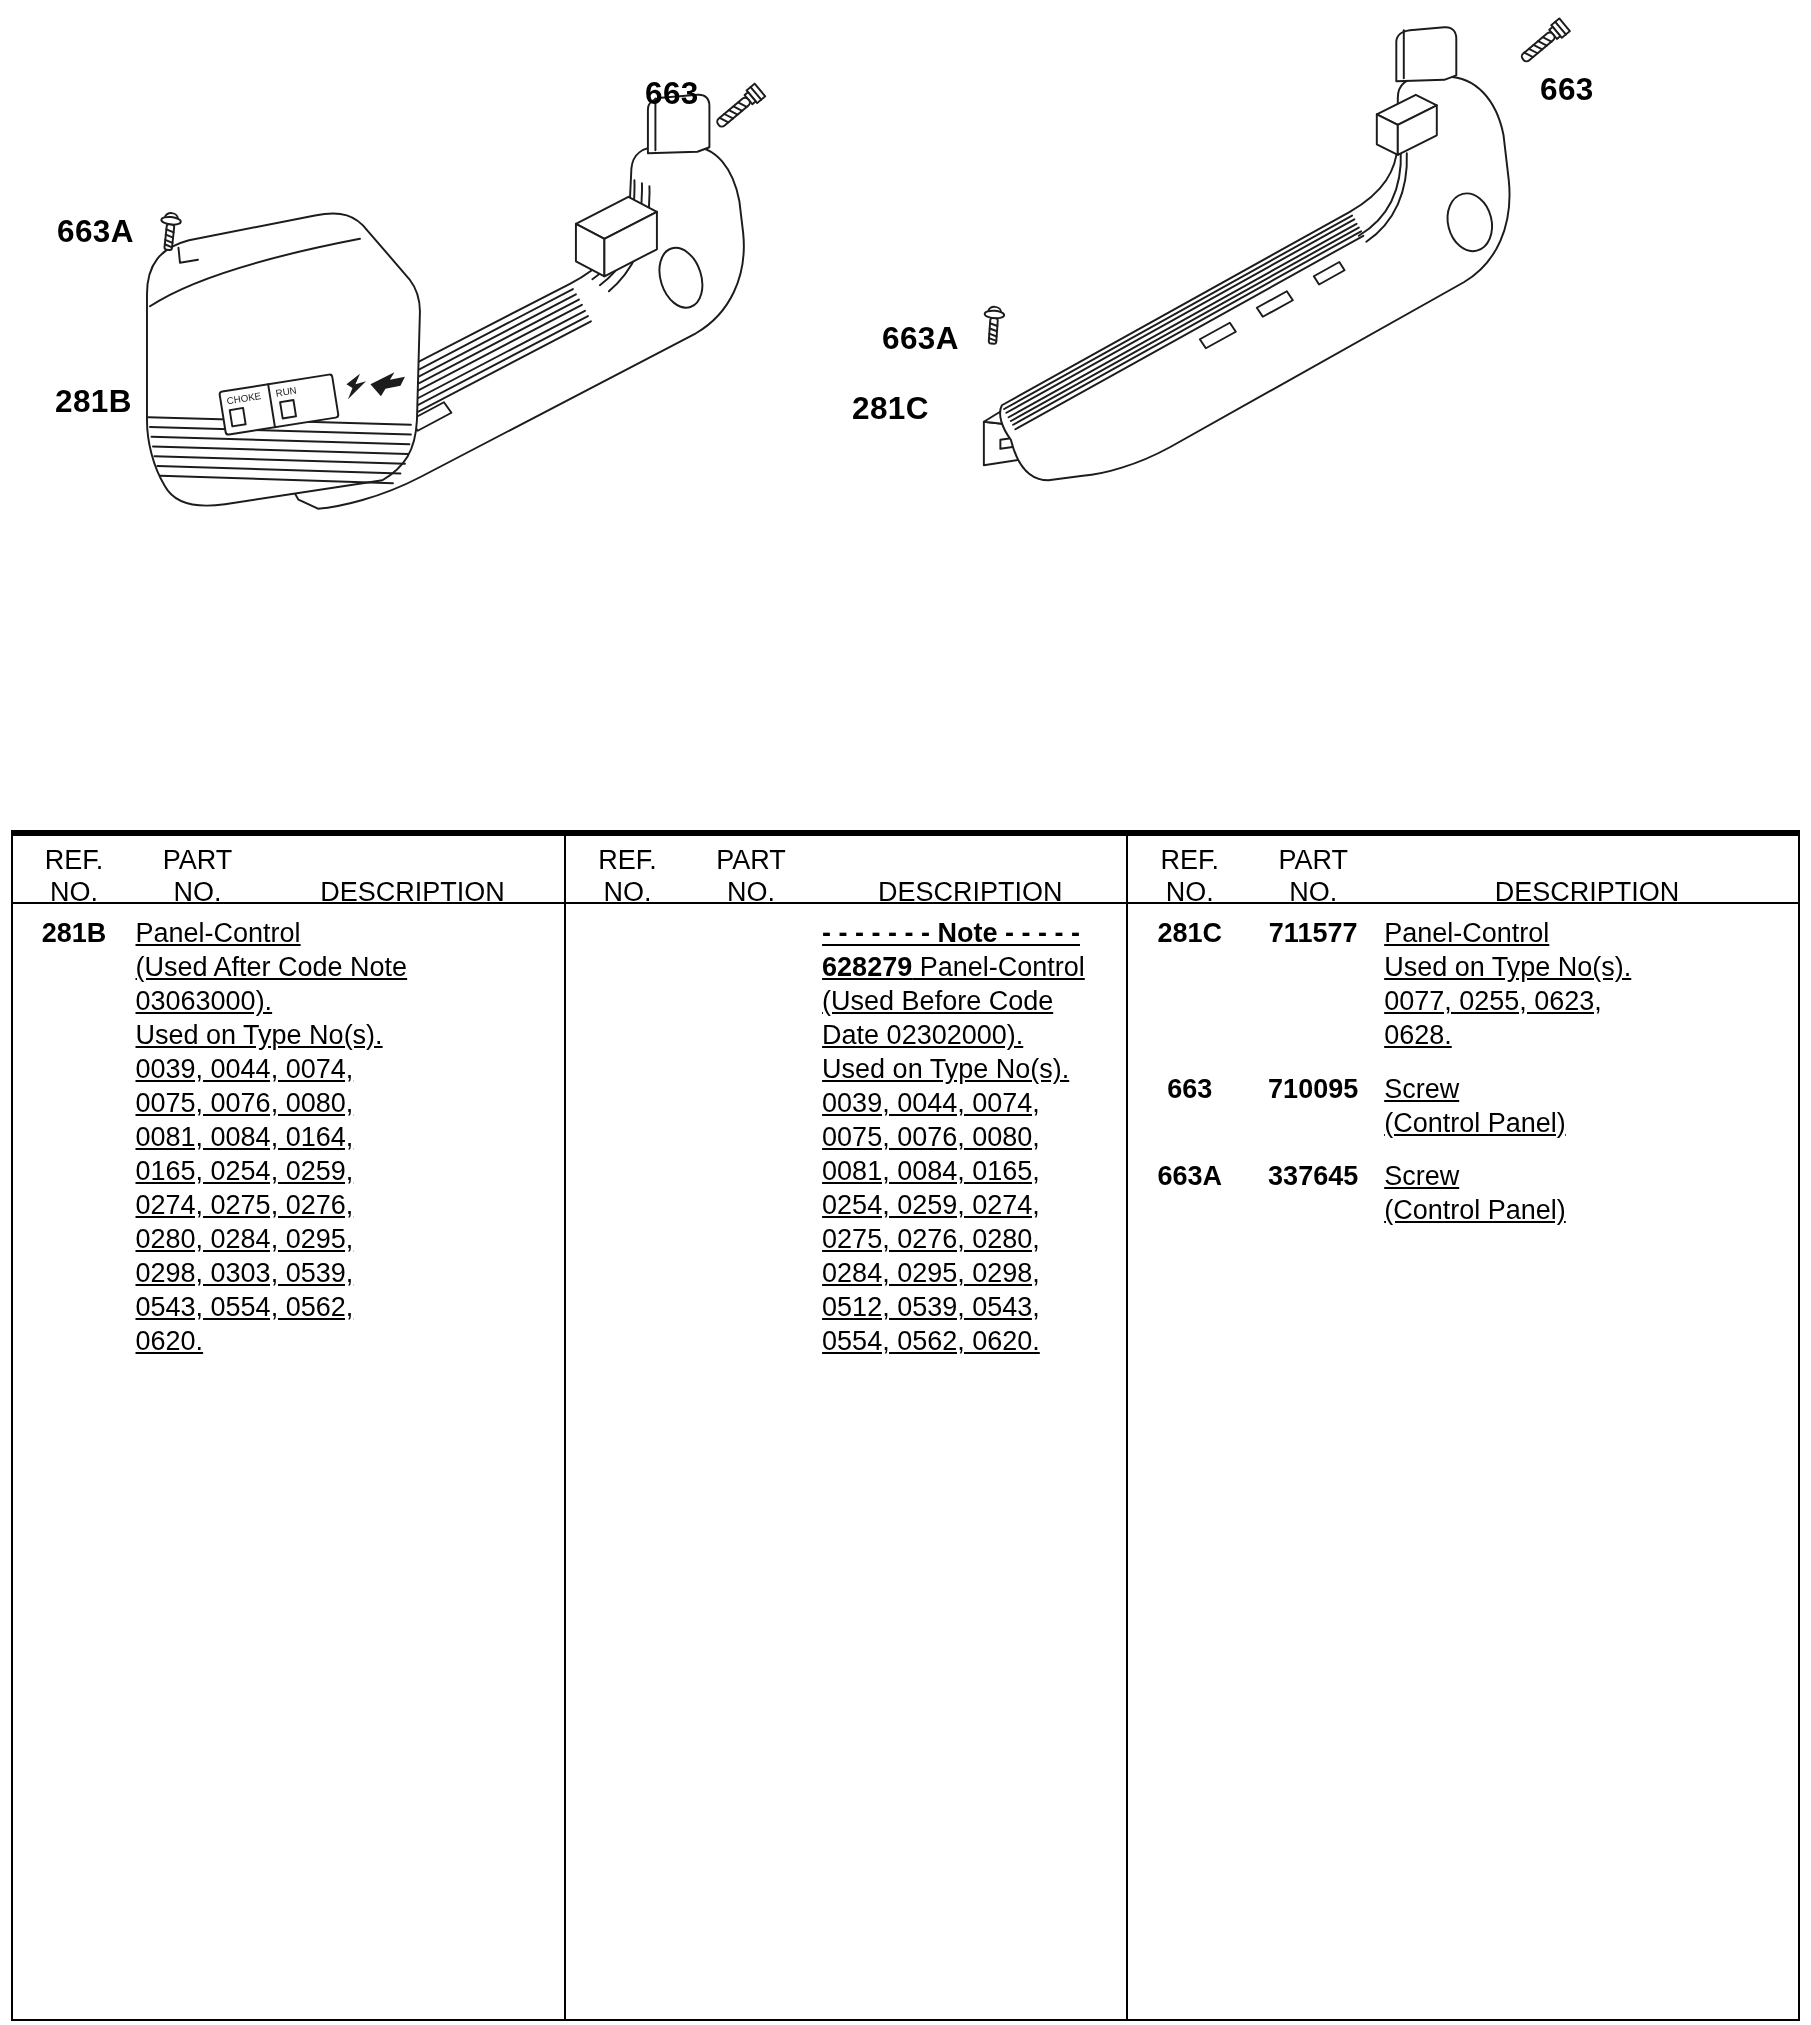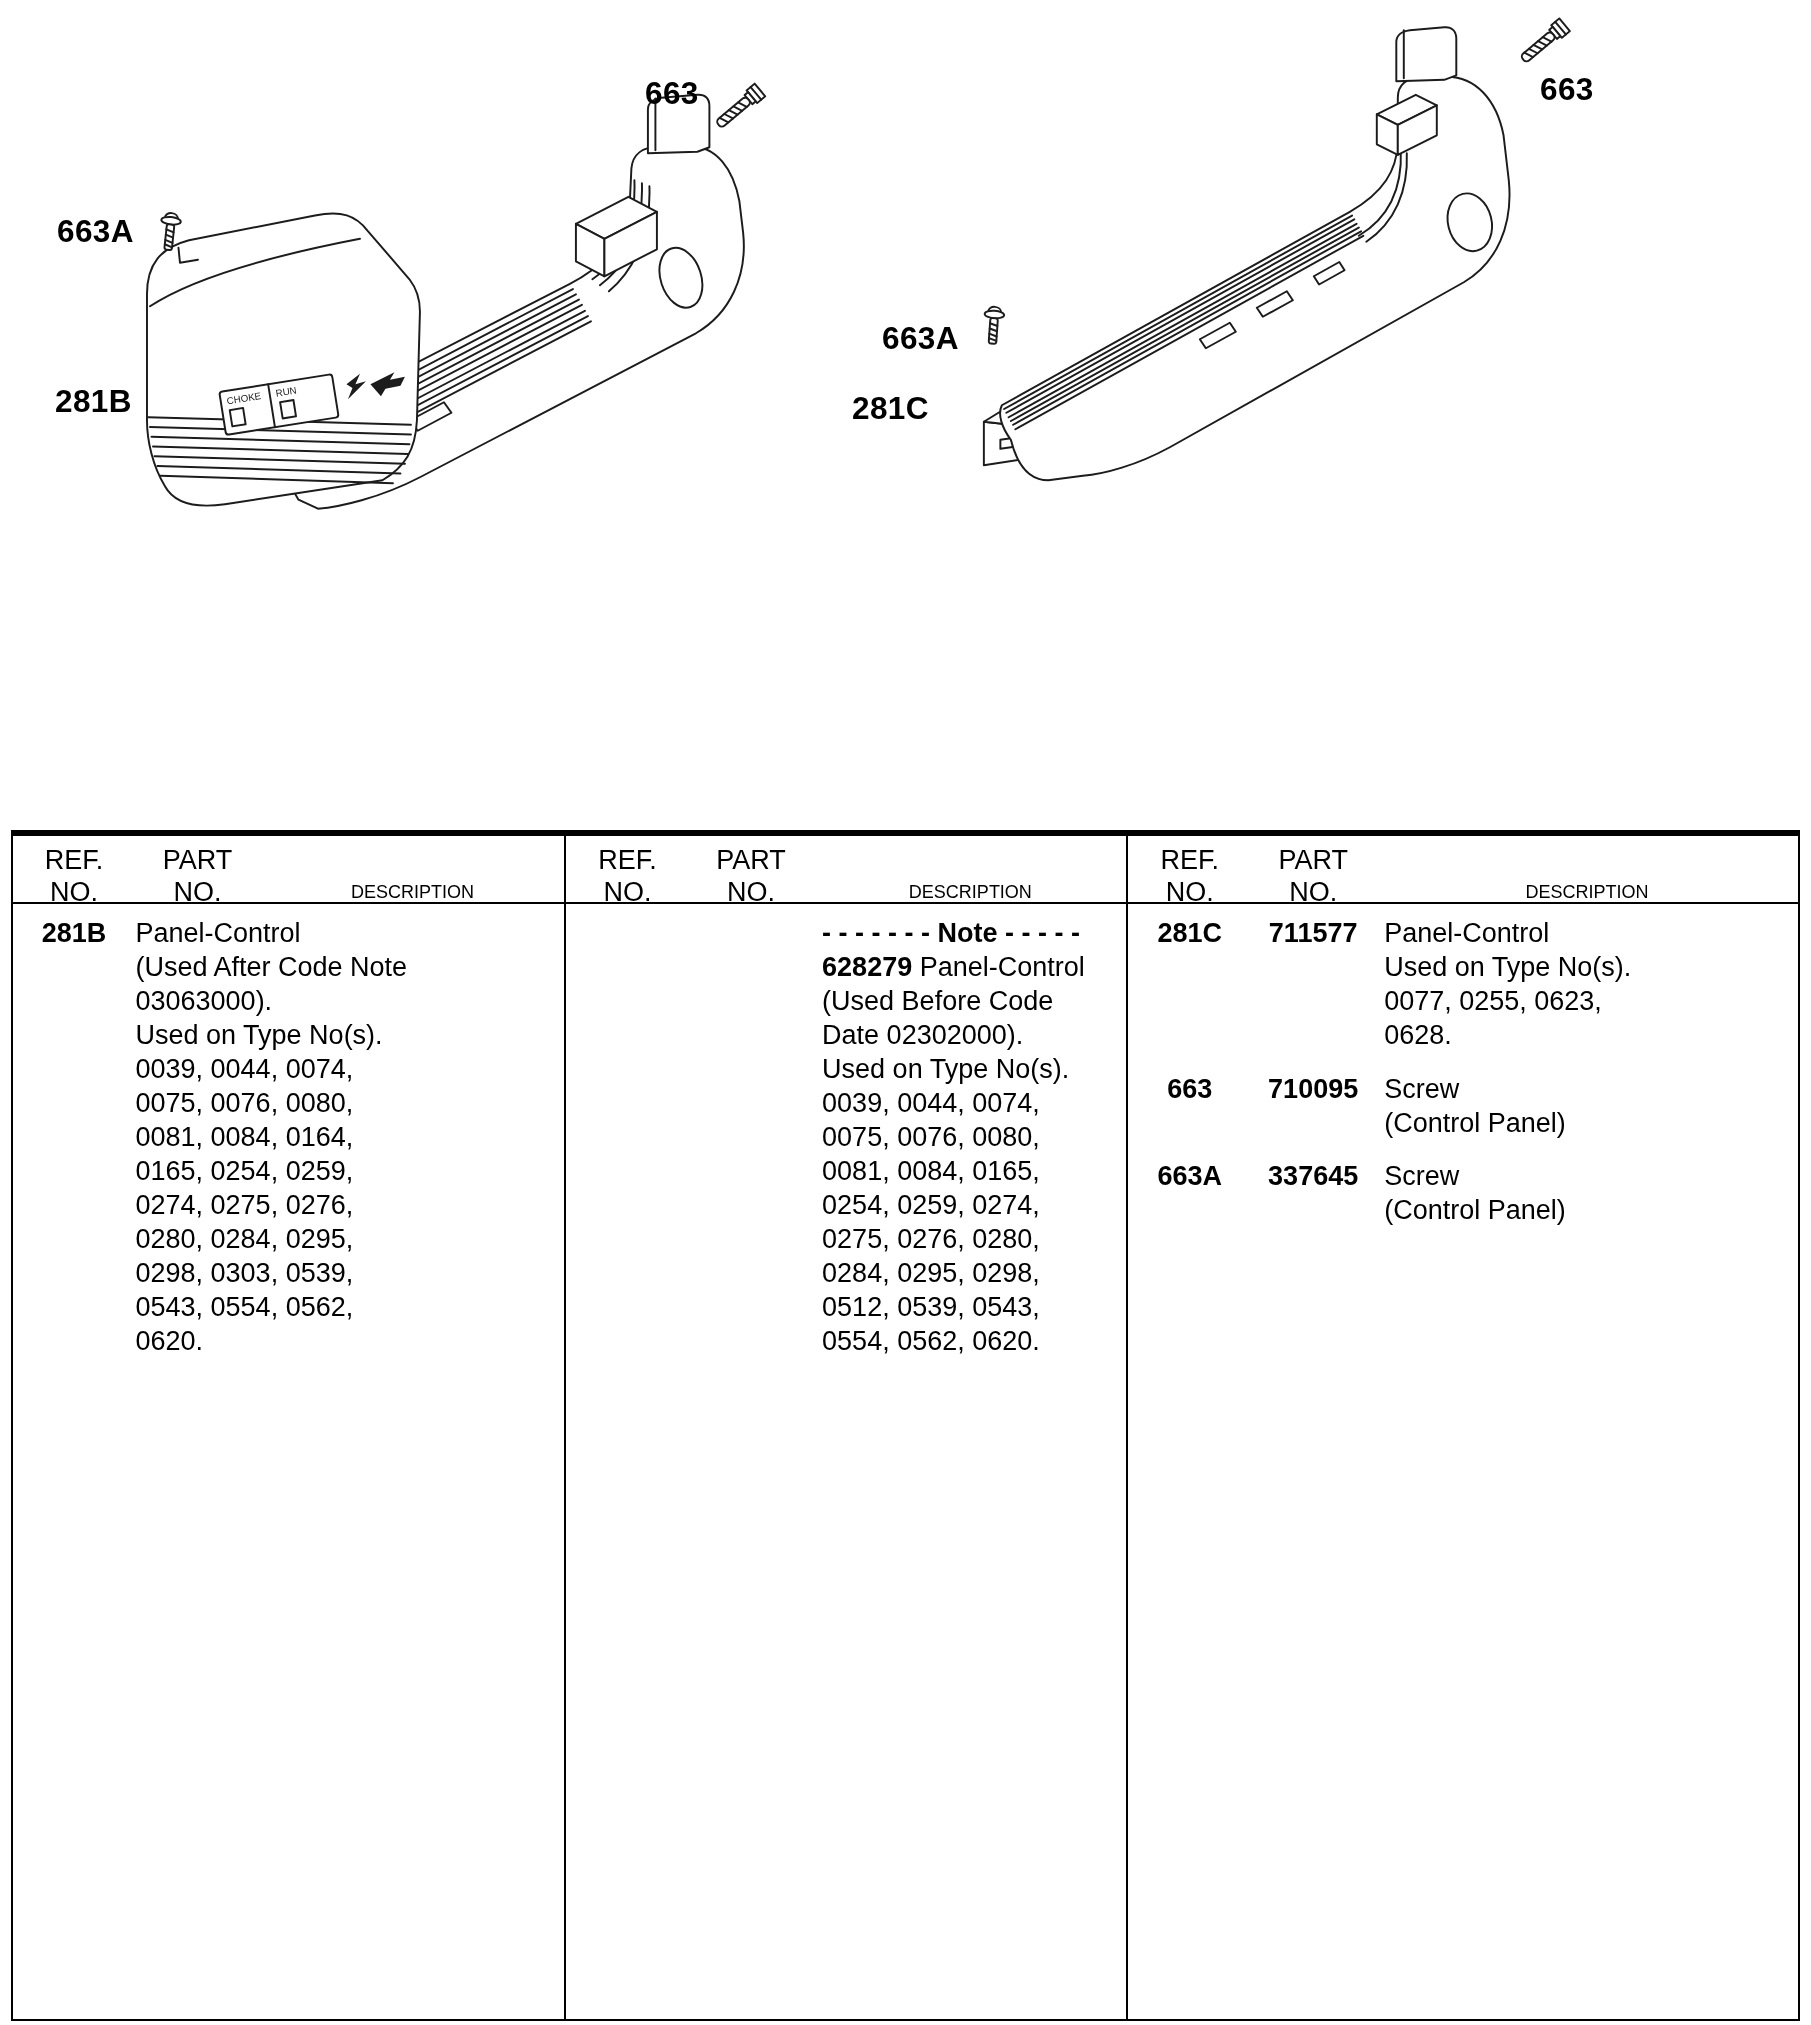--- a/index.html
+++ b/index.html
@@ -21,31 +21,31 @@
     grid-template-columns:737fr 751fr 897fr;box-sizing:border-box;
   }
   .tcol{display:flex;flex-direction:column;box-sizing:border-box;min-width:0;}
   .tcol + .tcol{border-left:2.3px solid #000;}
   .thead-group{
     border-bottom:2.3px solid #000;height:68px;box-sizing:border-box;
     display:grid;grid-template-columns:105px 124px 1fr;column-gap:9px;
     padding:9px 7.5px 0 9px;align-items:start;
   }
   .hstack{text-align:center;font-size:27px;line-height:31.5px;}
-  .hdesc{text-align:center;font-size:18px;line-height:31.5px;padding-top:31.5px;}
+  .hdesc{text-align:center;font-size:27px;line-height:31.5px;padding-top:31.5px;}
   .tbody-group{flex:1;padding-top:12px;}
   .entry{
     display:grid;grid-template-columns:105px 124px 1fr;column-gap:9px;
     padding-left:9px;padding-right:6px;margin-bottom:19.5px;
   }
   .cell{font-size:27px;line-height:34px;min-width:0;}
   .cell.ref{font-weight:bold;text-align:center;white-space:nowrap;}
   .cell.part{font-weight:bold;text-align:center;white-space:nowrap;}
   .cell.desc{text-align:left;}
-  .dline{white-space:nowrap;}
+  .dline{white-space:nowrap;text-decoration:underline;}
   .dline .b{font-weight:bold;}
 </style>
 </head>
 <body>
 
 <div class="page">
 
   <div class="diagram-area">
     <svg width="1811" height="830" viewBox="0 0 2415 1106">
       <g stroke="#1c1c1c" stroke-width="2.6" fill="#ffffff" stroke-linejoin="round" stroke-linecap="round">

